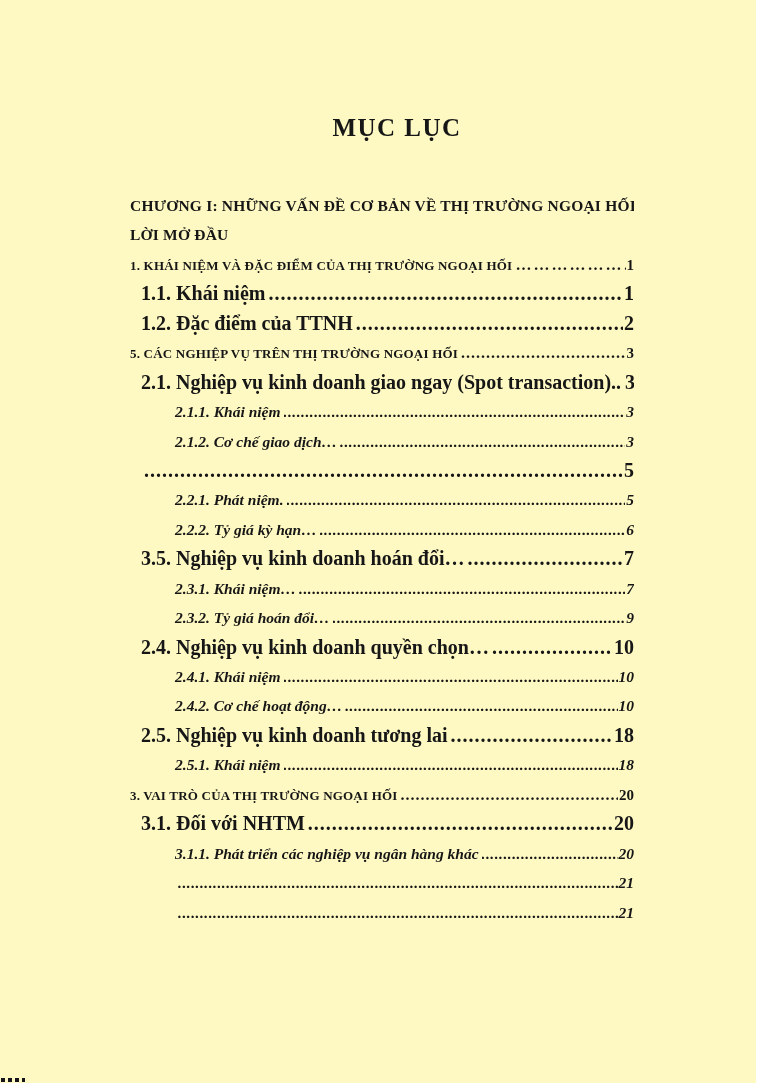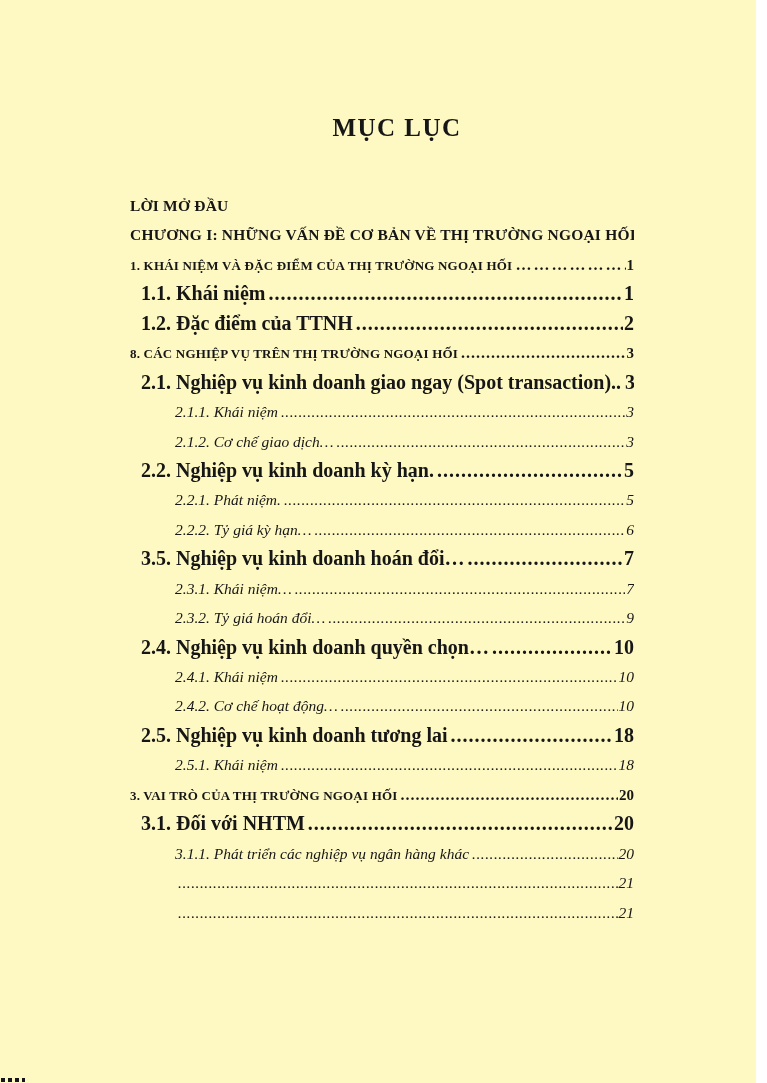--- a/index.html
+++ b/index.html
@@ -54,46 +54,46 @@
     content: "\2026\2026\2026\2026\2026\2026\2026\2026\2026\2026\2026\2026\2026\2026\2026\2026\2026\2026\2026\2026";
   }
   .page-num { flex: 0 0 auto; margin-left: 1px; }
 
   
   .chap .label { font-size: 15.5px; font-weight: bold; letter-spacing: 0.2px; }
   .sec  { font-weight: bold; }
   .sec .label { font-size: 13px; letter-spacing: 0.2px; }
   .sec .page-num { font-size: 15px; }
   .lvl1 { padding-left: 11px; font-weight: bold; font-size: 20px; }
-  .lvl2 { padding-left: 45px; font-style: italic; font-size: 15.5px; font-weight: normal; }
+  .lvl2 { padding-left: 45px; font-style: italic; font-size: 15.5px; font-weight: bold; }
   .lvl2 .dots { letter-spacing: 0.5px; }
 
   
   .scan-artifact {
     position: absolute;
     left: 1px; bottom: 1px;
     width: 24px; height: 4px;
     background: repeating-linear-gradient(90deg, #15131b 0 4px, transparent 4px 7px);
   }
 </style>
 </head>
 <body>
 
 <div class="page">
 
   <div class="doc-title">MỤC LỤC</div>
 
   <div class="toc">
 
     <div class="row chap">
+      <span class="label">CHƯƠNG I: NHỮNG VẤN ĐỀ CƠ BẢN VỀ THỊ TRƯỜNG NGOẠI HỐI</span>
+    </div>
+
+    <div class="row chap">
       <span class="label">LỜI MỞ ĐẦU</span>
-    </div>
-
-    <div class="row chap">
-      <span class="label">CHƯƠNG I: NHỮNG VẤN ĐỀ CƠ BẢN VỀ THỊ TRƯỜNG NGOẠI HỐI</span>
     </div>
 
     <div class="row sec wide">
       <span class="label">1. KHÁI NIỆM VÀ ĐẶC ĐIỂM CỦA THỊ TRƯỜNG NGOẠI HỐI</span>
       <span class="dots"></span>
       <span class="page-num">1</span>
     </div>
 
     <div class="row lvl1">
       <span class="label">1.1. Khái niệm</span>
@@ -101,21 +101,21 @@
       <span class="page-num">1</span>
     </div>
 
     <div class="row lvl1">
       <span class="label">1.2. Đặc điểm của TTNH</span>
       <span class="dots"></span>
       <span class="page-num">2</span>
     </div>
 
     <div class="row sec">
-      <span class="label">8. CÁC NGHIỆP VỤ TRÊN THỊ TRƯỜNG NGOẠI HỐI</span>
+      <span class="label">5. CÁC NGHIỆP VỤ TRÊN THỊ TRƯỜNG NGOẠI HỐI</span>
       <span class="dots"></span>
       <span class="page-num">3</span>
     </div>
 
     <div class="row lvl1">
       <span class="label">2.1. Nghiệp vụ kinh doanh giao ngay (Spot transaction)..</span>
       <span class="dots"></span>
       <span class="page-num">3</span>
     </div>
 
@@ -125,21 +125,20 @@
       <span class="page-num">3</span>
     </div>
 
     <div class="row lvl2">
       <span class="label">2.1.2. Cơ chế giao dịch…</span>
       <span class="dots"></span>
       <span class="page-num">3</span>
     </div>
 
     <div class="row lvl1">
-      <span class="label">2.2. Nghiệp vụ kinh doanh kỳ hạn.</span>
       <span class="dots"></span>
       <span class="page-num">5</span>
     </div>
 
     <div class="row lvl2">
       <span class="label">2.2.1. Phát niệm.</span>
       <span class="dots"></span>
       <span class="page-num">5</span>
     </div>
 

